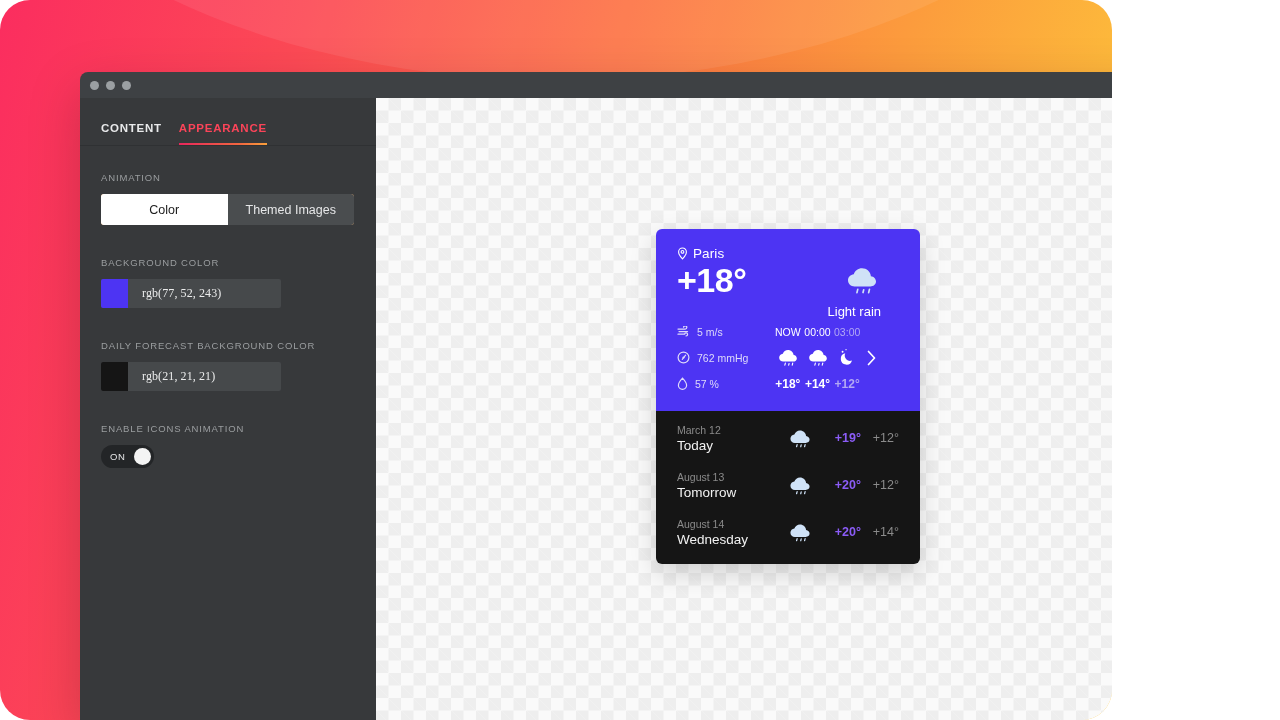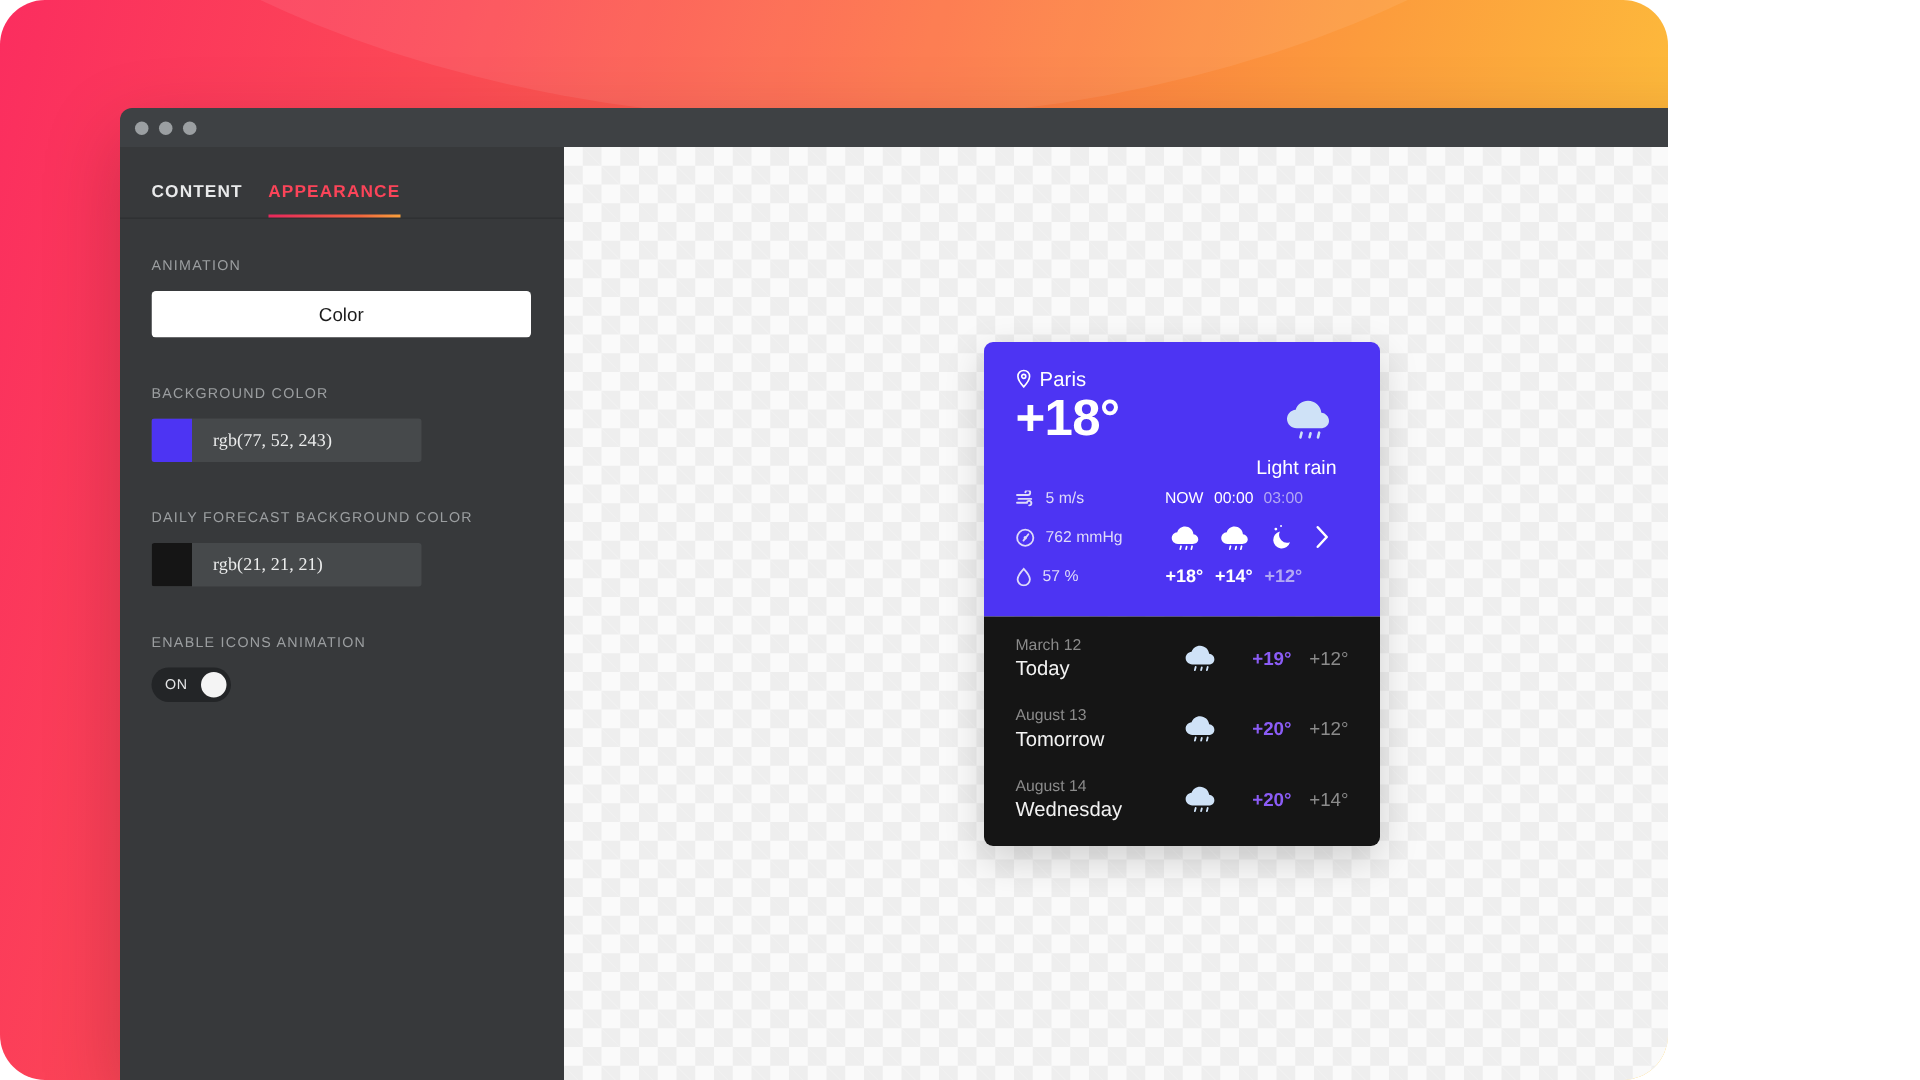--- a/index.html
+++ b/index.html
@@ -125,21 +125,21 @@
     background-position:0 0, 12.5px 12.5px;
     display:flex; align-items:center; justify-content:center;
   }
 
   
   #widget {
     width:264px; border-radius:6px; overflow:hidden;
     box-shadow:0 9px 26px rgba(0,0,0,0.17);
     position:relative; top:-13px;
   }
-  #w-top { background:#4d34f3; padding:17px 29px 14px 21px; color:#fff; }
+  #w-top { background:#4d34f3; padding:17px 39px 14px 21px; color:#fff; }
 
   .city-row { display:flex; align-items:center; gap:5px; }
   .city-name { font-size:13.5px; color:#ffffff; letter-spacing:.1px; }
 
   .temp-row {
     display:flex; align-items:flex-start;
     justify-content:space-between; margin-top:1px;
   }
   .big-temp {
     font-size:34px; font-weight:bold; line-height:1.1; letter-spacing:-.5px;
@@ -202,20 +202,21 @@
         <div id="tabs">
           <button class="tab">CONTENT</button>
           <button class="tab active">APPEARANCE</button>
         </div>
 
         <div id="panel">
 
           <div class="field-label">ANIMATION</div>
           <div class="segmented">
             <button class="seg active">Color</button>
+            <button class="seg">Themed Images</button>
           </div>
 
           <div class="gap-lg"></div>
 
           <div class="field-label">BACKGROUND COLOR</div>
           <div class="color-row">
             <span class="swatch" style="background:#4D34F3"></span>
             <span class="color-val">rgb(77, 52, 243)</span>
           </div>
 

